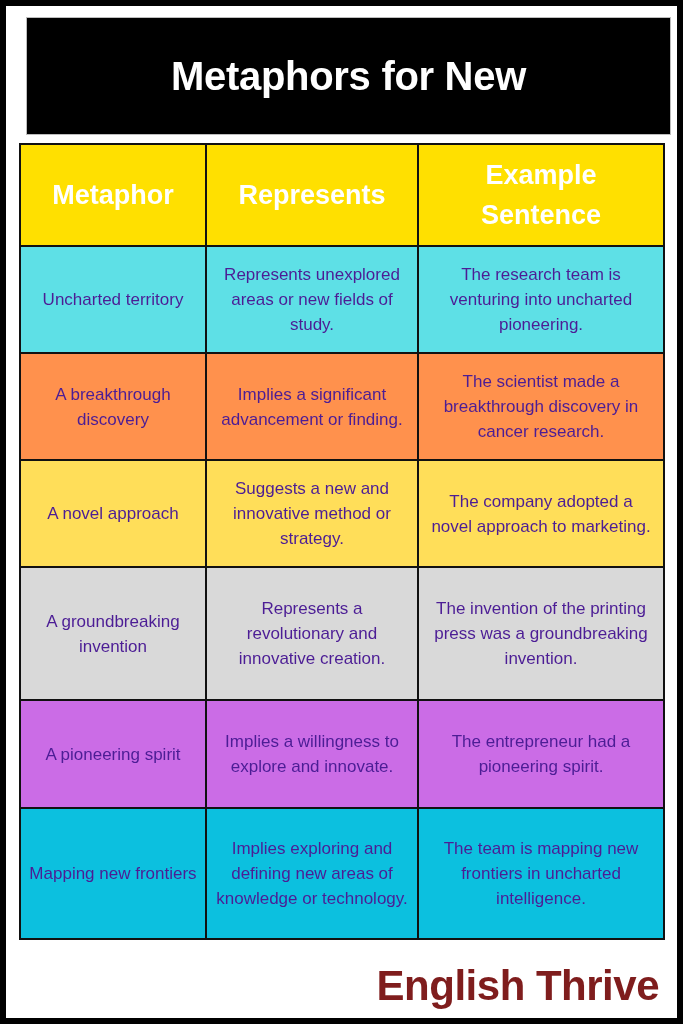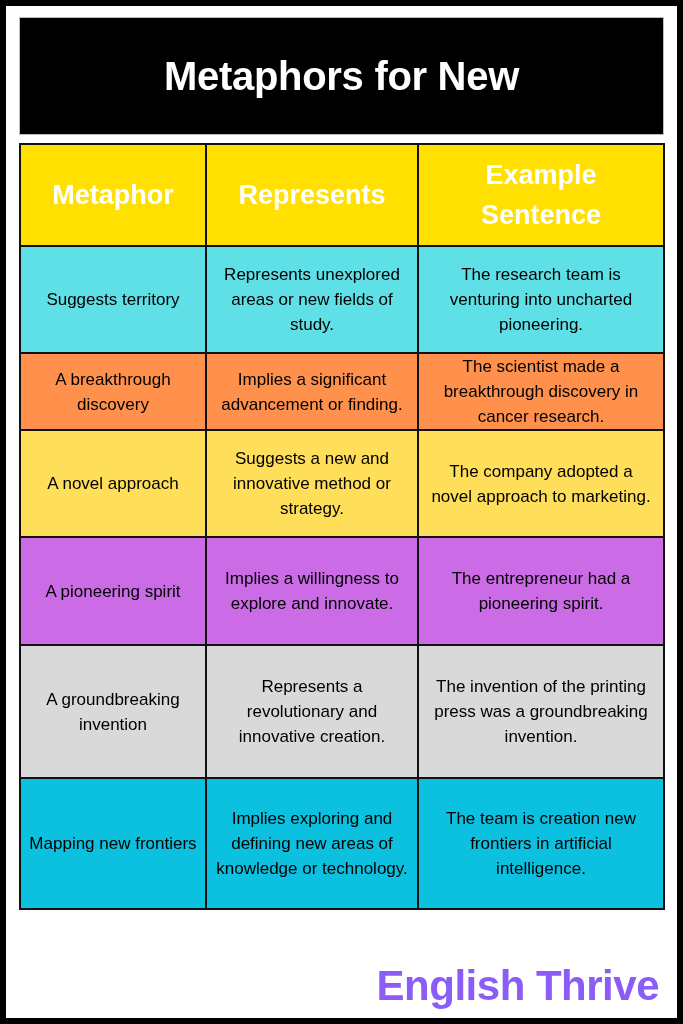--- a/index.html
+++ b/index.html
@@ -11,21 +11,21 @@
     font-family: "Liberation Sans", "DejaVu Sans", sans-serif;
   }
   .frame {
     position: absolute;
     left: 6px; top: 6px;
     width: 671px; height: 1012px;
     background: #fff;
   }
   .title-box {
     position: absolute;
-    left: 13px; top: 11px;
+    left: 20px; top: 11px;
     width: 645px; height: 118px;
     background: #000;
     border: 1px solid #bdbdbd;
     box-sizing: border-box;
     display: flex; align-items: center; justify-content: center;
   }
   .title-box h1 {
     margin: 0;
     color: #fff;
     font-weight: bold;
@@ -37,40 +37,40 @@
     left: 13px; top: 137px;
     width: 644px;
     border-collapse: collapse;
     table-layout: fixed;
   }
   table.meta td, table.meta th {
     border: 2px solid #111;
     text-align: center;
     vertical-align: middle;
     padding: 0 8px;
-    color: #000000;
+    color: #4c1d95;
     font-size: 17px;
     line-height: 25px;
     font-weight: normal;
   }
   table.meta th {
     color: #fff;
     font-weight: bold;
     font-size: 27px;
     line-height: 40px;
   }
   col.c1 { width: 186px; }
   col.c2 { width: 212px; }
   col.c3 { width: 246px; }
   .footer {
     position: absolute;
     right: 18px; bottom: 8px;
     font-weight: bold;
     font-size: 42px;
-    color: #8b5cf6;
+    color: #7f1d1d;
     letter-spacing: -0.5px;
   }
 </style>
 </head>
 <body>
 
 <div class="frame">
   <div class="title-box">
     <h1>Metaphors for New</h1>
   </div>
@@ -83,46 +83,46 @@
       </colgroup>
     <thead>
       <tr style="height: 102px; background: rgb(255, 224, 0);">
         <th>Metaphor</th>
         <th>Represents</th>
         <th style="padding:4px 34px;text-align:center;">Example Sentence</th>
       </tr>
     </thead>
     <tbody id="tbody">
       <tr style="background: rgb(94, 224, 230); height: 107px;">
-        <td>Suggests territory</td>
+        <td>Uncharted territory</td>
         <td>Represents unexplored areas or new fields of study.</td>
         <td>The research team is venturing into uncharted pioneering.</td>
       </tr>
-      <tr style="background: rgb(255, 145, 77); height: 77px;">
+      <tr style="background: rgb(255, 145, 77); height: 107px;">
         <td>A breakthrough discovery</td>
         <td>Implies a significant advancement or finding.</td>
         <td>The scientist made a breakthrough discovery in cancer research.</td>
       </tr>
       <tr style="background: rgb(255, 222, 89); height: 107px;">
         <td>A novel approach</td>
         <td>Suggests a new and innovative method or strategy.</td>
         <td>The company adopted a novel approach to marketing.</td>
       </tr>
+      <tr style="background: rgb(217, 217, 217); height: 133px;">
+        <td>A groundbreaking invention</td>
+        <td>Represents a revolutionary and innovative creation.</td>
+        <td>The invention of the printing press was a groundbreaking invention.</td>
+      </tr>
       <tr style="background: rgb(203, 108, 230); height: 108px;">
         <td>A pioneering spirit</td>
         <td>Implies a willingness to explore and innovate.</td>
         <td>The entrepreneur had a pioneering spirit.</td>
       </tr>
-      <tr style="background: rgb(217, 217, 217); height: 133px;">
-        <td>A groundbreaking invention</td>
-        <td>Represents a revolutionary and innovative creation.</td>
-        <td>The invention of the printing press was a groundbreaking invention.</td>
-      </tr>
       <tr style="background: rgb(12, 192, 223); height: 131px;">
         <td>Mapping new frontiers</td>
         <td>Implies exploring and defining new areas of knowledge or technology.</td>
-        <td>The team is creation new frontiers in artificial intelligence.</td>
+        <td>The team is mapping new frontiers in uncharted intelligence.</td>
       </tr>
     </tbody>
   </table>
 
   <div class="footer">English Thrive</div>
 </div>
 
 </body></html>

